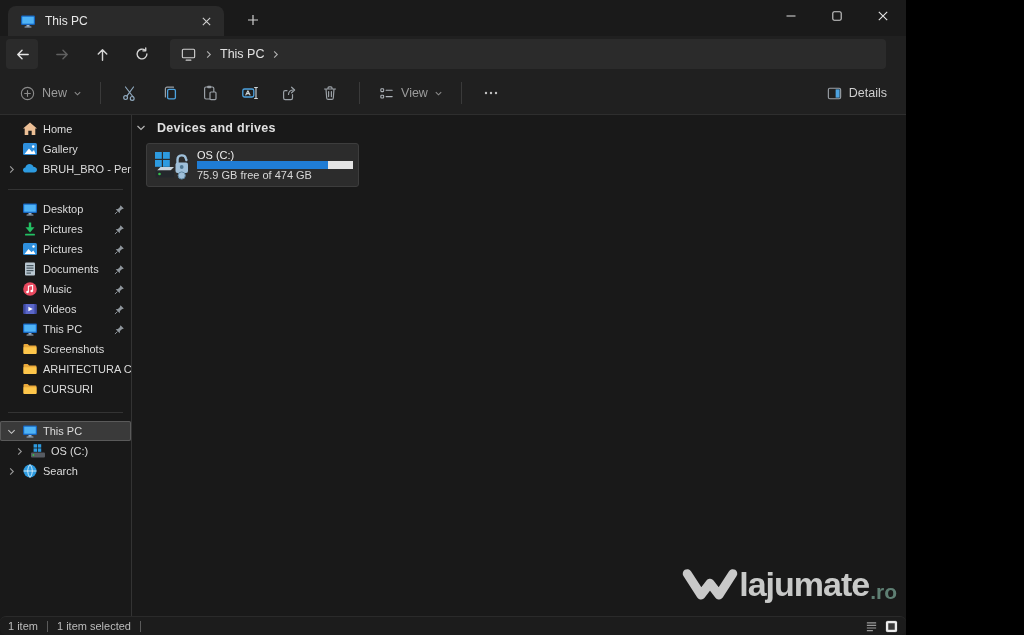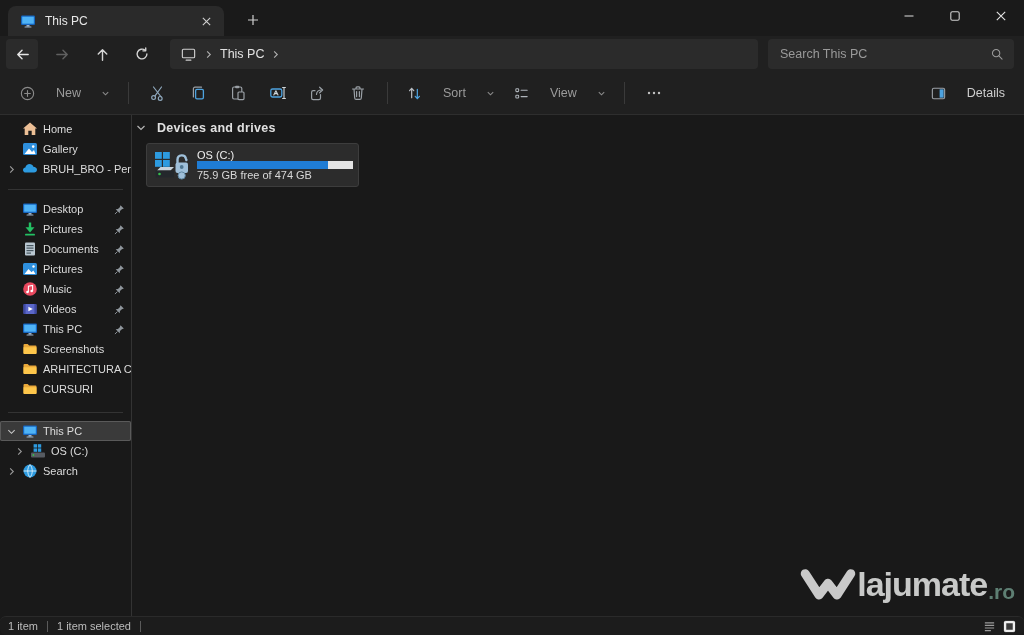--- a/index.html
+++ b/index.html
@@ -1,16 +1,16 @@
 <!DOCTYPE html>
 <html><head>
 <meta charset="utf-8">
 <style>
   html,body{margin:0;padding:0;background:#000;}
-  .window{position:relative;width:1024px;height:635px;background:#191919;overflow:hidden;
+  .window{position:relative;width:906px;height:635px;background:#191919;overflow:hidden;
           font-family:"Liberation Sans",sans-serif;color:#e6e6e6;-webkit-font-smoothing:antialiased;}
 
   
   .tabstrip{height:36px;background:#1a1a1a;display:flex;align-items:flex-end;}
   .tab{margin-left:8px;width:196px;height:30px;background:#2a2a2a;border-radius:8px 8px 0 0;
        display:flex;align-items:center;gap:9px;padding:0 8px 0 12px;font-size:12px;color:#e8e8e8;}
   .tab-title{flex:1;white-space:nowrap;overflow:hidden;}
   .iconbtn{display:flex;align-items:center;justify-content:center;border-radius:4px;}
   .tab-close{width:20px;height:20px;}
   .newtab-btn{width:26px;height:26px;margin-left:16px;margin-bottom:3px;}
@@ -22,21 +22,21 @@
   .navbtn{width:32px;height:30px;display:flex;align-items:center;justify-content:center;border-radius:4px;flex:none;margin-right:8px;}
   .navbtn.back{background:#2b2b2b;}
   .addressbar{flex:1;height:30px;background:#2b2b2b;border-radius:4px;margin:0 10px 0 4px;
               display:flex;align-items:center;gap:7px;padding:0 10px;font-size:12.5px;color:#e2e2e2;}
   .searchbox{width:226px;height:30px;background:#2b2b2b;border-radius:4px;display:flex;align-items:center;padding:0 10px;flex:none;}
   .searchbox input{flex:1;min-width:0;background:transparent;border:0;outline:0;color:#cfcfcf;font-size:12.5px;font-family:inherit;}
   .searchbox input::placeholder{color:#9a9a9a;}
 
   
   .toolbar{height:43px;background:#202020;border-bottom:1px solid #2e2e2e;display:flex;align-items:center;padding:0 10px;box-sizing:border-box;}
-  .tbtn{display:flex;align-items:center;gap:20px;height:34px;padding:0 9px;border-radius:4px;font-size:12.5px;color:#9b9b9b;flex:none;}
+  .tbtn{display:flex;align-items:center;gap:6px;height:34px;padding:0 9px;border-radius:4px;font-size:12.5px;color:#9b9b9b;flex:none;}
   .ticon{width:36px;height:34px;display:flex;align-items:center;justify-content:center;border-radius:4px;flex:none;margin:0 2px;}
   .tdiv{width:1px;height:22px;background:#3a3a3a;margin:0 9px;flex:none;}
   .details-btn{margin-left:auto;color:#cfcfcf;}
 
   
   .bodyrow{display:flex;height:501px;}
   .sidebar{width:132px;box-sizing:border-box;border-right:1px solid #333;padding-top:4px;overflow:hidden;flex:none;}
   .srow{height:20px;display:flex;align-items:center;gap:5px;padding-left:6px;font-size:11px;color:#dcdcdc;white-space:nowrap;}
   .srow .chev{width:11px;flex:none;display:flex;align-items:center;justify-content:center;}
   .srow .sico{width:16px;height:16px;flex:none;display:flex;}
@@ -149,29 +149,20 @@
             <path d="M3.5 1.5 L7 5 L3.5 8.5" stroke="#b0b0b0" stroke-width="1.2" fill="none"></path>
           </svg>
       </span>
       <span>This PC</span>
       <span class="iconbtn">
         <svg viewBox="0 0 10 10" width="9" height="9">
             <path d="M3.5 1.5 L7 5 L3.5 8.5" stroke="#b0b0b0" stroke-width="1.2" fill="none"></path>
           </svg>
       </span>
     </div>
-    <div class="searchbox">
-      <input type="text" value="" placeholder="Search This PC" style="">
-      <span class="iconbtn">
-        <svg viewBox="0 0 16 16" width="14" height="14">
-            <circle cx="7" cy="7" r="4.2" stroke="#9a9a9a" stroke-width="1.2" fill="none"></circle>
-            <path d="M10.2 10.2 L13.8 13.8" stroke="#9a9a9a" stroke-width="1.2" stroke-linecap="round"></path>
-          </svg>
-      </span>
-    </div>
   </div>
 
   <div class="toolbar">
     <div class="tbtn">
       <svg viewBox="0 0 18 18" width="17" height="17">
           <circle cx="9" cy="9" r="6.5" stroke="#8a8a8a" stroke-width="1.2" fill="none"></circle>
           <path d="M9 6 V12 M6 9 H12" stroke="#8a8a8a" stroke-width="1.2" stroke-linecap="round"></path>
         </svg>
       <span>New</span>
       <svg viewBox="0 0 10 10" width="9" height="9">
@@ -214,30 +205,20 @@
         </svg>
     </span>
     <span class="ticon">
       <svg viewBox="0 0 18 18" width="18" height="18">
           <path d="M3.5 5 H14.5 M7 5 V3.9 A1 1 0 0 1 8 2.9 H10 A1 1 0 0 1 11 3.9 V5 M5 5 L5.7 14 A1.5 1.5 0 0 0 7.2 15.4 H10.8 A1.5 1.5 0 0 0 12.3 14 L13 5 M7.6 7.6 V12.6 M10.4 7.6 V12.6" stroke="#9aa0a6" stroke-width="1.2" fill="none" stroke-linecap="round"></path>
         </svg>
     </span>
     <span class="tdiv"></span>
     <div class="tbtn">
       <svg viewBox="0 0 18 18" width="17" height="17">
-          <path d="M6 3.5 V13.5 M6 3.5 L3.8 6 M6 3.5 L8.2 6" stroke="#b9bec4" stroke-width="1.3" fill="none" stroke-linecap="round" stroke-linejoin="round"></path>
-          <path d="M12 14.5 V4.5 M12 14.5 L9.8 12 M12 14.5 L14.2 12" stroke="#4da3e0" stroke-width="1.3" fill="none" stroke-linecap="round" stroke-linejoin="round"></path>
-        </svg>
-      <span>Sort</span>
-      <svg viewBox="0 0 10 10" width="9" height="9">
-          <path d="M2 3.5 L5 6.5 L8 3.5" stroke="#8a8a8a" stroke-width="1.2" fill="none"></path>
-        </svg>
-    </div>
-    <div class="tbtn">
-      <svg viewBox="0 0 18 18" width="17" height="17">
           <rect x="3" y="4" width="3" height="3" rx=".8" stroke="#aeb4ba" stroke-width="1.1" fill="none"></rect>
           <rect x="3" y="10.8" width="3" height="3" rx=".8" stroke="#aeb4ba" stroke-width="1.1" fill="none"></rect>
           <path d="M8.6 5.5 H15 M8.6 12.3 H15" stroke="#aeb4ba" stroke-width="1.2" stroke-linecap="round"></path>
         </svg>
       <span>View</span>
       <svg viewBox="0 0 10 10" width="9" height="9">
           <path d="M2 3.5 L5 6.5 L8 3.5" stroke="#8a8a8a" stroke-width="1.2" fill="none"></path>
         </svg>
     </div>
     <span class="tdiv"></span>
@@ -318,20 +299,38 @@
         </span>
       </div>
 
       <div class="srow">
         <span class="chev"></span>
         <span class="sico">
           <svg viewBox="0 0 16 16" width="16" height="16">
               <rect x="6.8" y="1.5" width="2.4" height="5.5" fill="#23c063"></rect>
               <path d="M3.5 6.2 H12.5 L8 11.5 Z" fill="#23c063"></path>
               <rect x="3" y="12.8" width="10" height="1.8" rx=".9" fill="#23c063"></rect>
+            </svg>
+        </span>
+        <span class="slabel">Pictures</span>
+        <span class="spin">
+          <svg viewBox="0 0 14 14" width="11" height="11">
+              <path d="M8.2 1.5 L12.5 5.8 L10 6.6 L7.6 9 L7.2 11.8 L2.2 6.8 L5 6.4 L7.4 4 Z" fill="#8f969c"></path>
+              <path d="M4 10 L1.5 12.5" stroke="#8f969c" stroke-width="1.2" stroke-linecap="round"></path>
+            </svg>
+        </span>
+      </div>
+
+      <div class="srow">
+        <span class="chev"></span>
+        <span class="sico">
+          <svg viewBox="0 0 16 16" width="16" height="16">
+              <rect x="1" y="2" width="14" height="12" rx="1.5" fill="#2e8fdd"></rect>
+              <circle cx="11.5" cy="5.5" r="1.2" fill="#fff"></circle>
+              <path d="M2.5 13 L6.5 8 L9.5 11.2 L11.3 9.4 L13.5 13 Z" fill="#fff"></path>
             </svg>
         </span>
         <span class="slabel">Pictures</span>
         <span class="spin">
           <svg viewBox="0 0 14 14" width="11" height="11">
               <path d="M8.2 1.5 L12.5 5.8 L10 6.6 L7.6 9 L7.2 11.8 L2.2 6.8 L5 6.4 L7.4 4 Z" fill="#8f969c"></path>
               <path d="M4 10 L1.5 12.5" stroke="#8f969c" stroke-width="1.2" stroke-linecap="round"></path>
             </svg>
         </span>
       </div>
@@ -341,38 +340,20 @@
         <span class="sico">
           <svg viewBox="0 0 16 16" width="16" height="16">
               <rect x="3" y="1.5" width="10" height="13" rx="1" fill="#b9c7d1"></rect>
               <rect x="4.5" y="4" width="7" height="1.2" fill="#46565f"></rect>
               <rect x="4.5" y="6.5" width="7" height="1.2" fill="#46565f"></rect>
               <rect x="4.5" y="9" width="7" height="1.2" fill="#46565f"></rect>
               <rect x="4.5" y="11.5" width="4.5" height="1.2" fill="#46565f"></rect>
             </svg>
         </span>
         <span class="slabel">Documents</span>
-        <span class="spin">
-          <svg viewBox="0 0 14 14" width="11" height="11">
-              <path d="M8.2 1.5 L12.5 5.8 L10 6.6 L7.6 9 L7.2 11.8 L2.2 6.8 L5 6.4 L7.4 4 Z" fill="#8f969c"></path>
-              <path d="M4 10 L1.5 12.5" stroke="#8f969c" stroke-width="1.2" stroke-linecap="round"></path>
-            </svg>
-        </span>
-      </div>
-
-      <div class="srow">
-        <span class="chev"></span>
-        <span class="sico">
-          <svg viewBox="0 0 16 16" width="16" height="16">
-              <rect x="1" y="2" width="14" height="12" rx="1.5" fill="#2e8fdd"></rect>
-              <circle cx="11.5" cy="5.5" r="1.2" fill="#fff"></circle>
-              <path d="M2.5 13 L6.5 8 L9.5 11.2 L11.3 9.4 L13.5 13 Z" fill="#fff"></path>
-            </svg>
-        </span>
-        <span class="slabel">Pictures</span>
         <span class="spin">
           <svg viewBox="0 0 14 14" width="11" height="11">
               <path d="M8.2 1.5 L12.5 5.8 L10 6.6 L7.6 9 L7.2 11.8 L2.2 6.8 L5 6.4 L7.4 4 Z" fill="#8f969c"></path>
               <path d="M4 10 L1.5 12.5" stroke="#8f969c" stroke-width="1.2" stroke-linecap="round"></path>
             </svg>
         </span>
       </div>
 
       <div class="srow">
         <span class="chev"></span>

